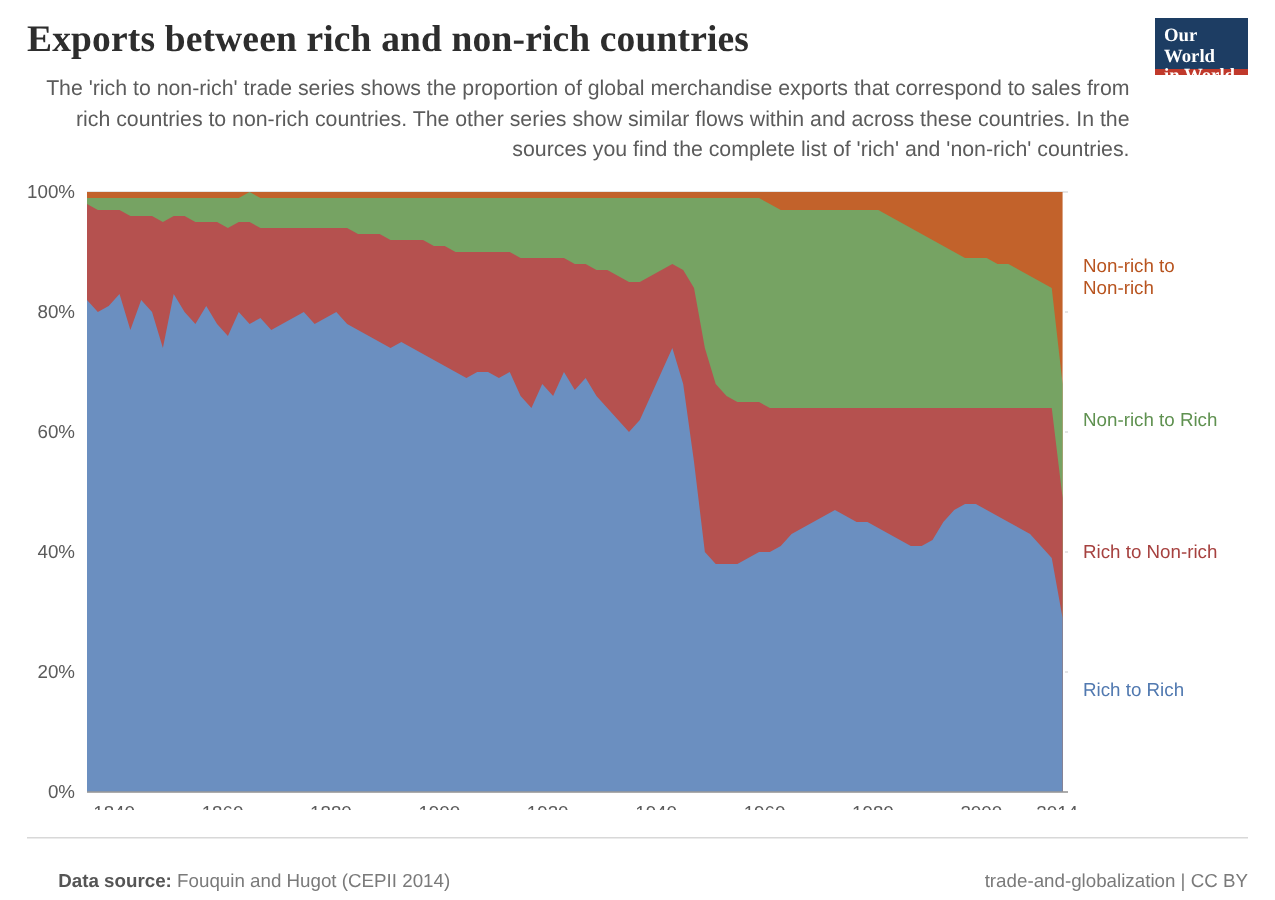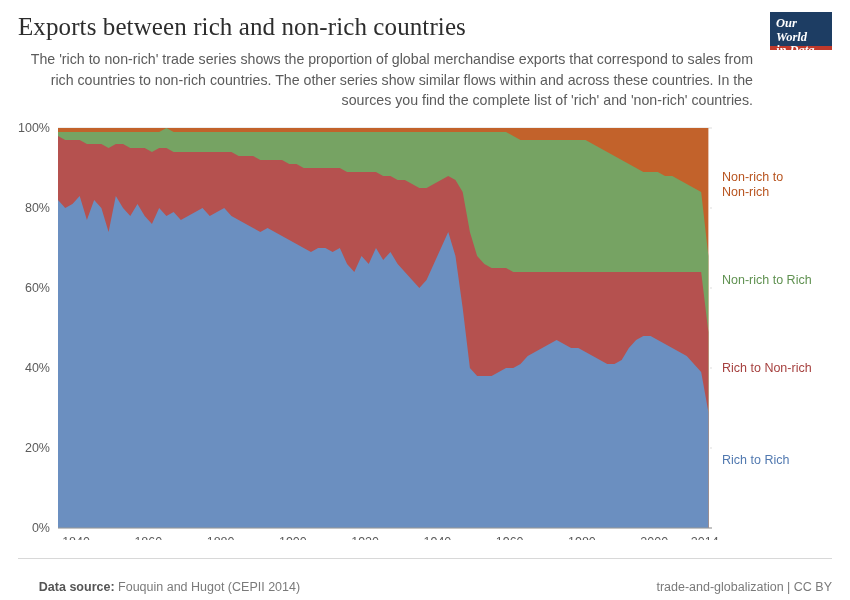--- a/index.html
+++ b/index.html
@@ -24,21 +24,21 @@
   
   #header {
     position: absolute;
     left: 18px;
     top: 12px;
     width: 740px;
   }
   #chart-title {
     font-family: "Liberation Serif", serif;
     font-size: 25px;
-    font-weight: normal;
+    font-weight: bold;
     color: #2d2d2d;
     letter-spacing: 0.1px;
     margin: 0;
     line-height: 30px;
   }
   #chart-subtitle {
     font-size: 14.2px;
     color: #5b5b5b;
     line-height: 20.5px;
     margin-top: 7px;
@@ -55,21 +55,20 @@
     height: 38px;
     background: #1d3d63;
     color: #ffffff;
     font-family: "Liberation Serif", serif;
     font-weight: bold;
     font-size: 12.5px;
     line-height: 13.5px;
     padding: 5px 6px 0 6px;
     box-sizing: border-box;
     border-bottom: 4px solid #c0392b;
-    font-style: italic;
   }
   #owid-logo .l2 { display: block; }
 
   
   #plot-area {
     position: absolute;
     left: 0;
     top: 120px;
     width: 850px;
     height: 420px;
@@ -116,21 +115,21 @@
 
 <div id="root">
 
   <div id="header">
     <h1 id="chart-title">Exports between rich and non-rich countries</h1>
     <div id="chart-subtitle">The 'rich to non-rich' trade series shows the proportion of global merchandise exports that correspond to sales from rich countries to non-rich countries. The other series show similar flows within and across these countries. In the sources you find the complete list of 'rich' and 'non-rich' countries.</div>
   </div>
 
   <div id="owid-logo">
     <span>Our World</span>
-    <span class="l2">in Data</span>
+    <span class="l2">in World</span>
   </div>
 
   <div id="plot-area">
     <svg id="chart-svg" width="850" height="420" viewBox="0 0 850 420">
       <g id="gridlines">
           <line x1="58" x2="712" y1="408" y2="408" stroke="#dddddd" stroke-width="1" stroke-dasharray="none"></line>
           <line x1="58" x2="712" y1="328" y2="328" stroke="#dddddd" stroke-width="1" stroke-dasharray="2,2"></line>
           <line x1="58" x2="712" y1="248" y2="248" stroke="#dddddd" stroke-width="1" stroke-dasharray="2,2"></line>
           <line x1="58" x2="712" y1="168" y2="168" stroke="#dddddd" stroke-width="1" stroke-dasharray="2,2"></line>
           <line x1="58" x2="712" y1="88" y2="88" stroke="#dddddd" stroke-width="1" stroke-dasharray="2,2"></line>

